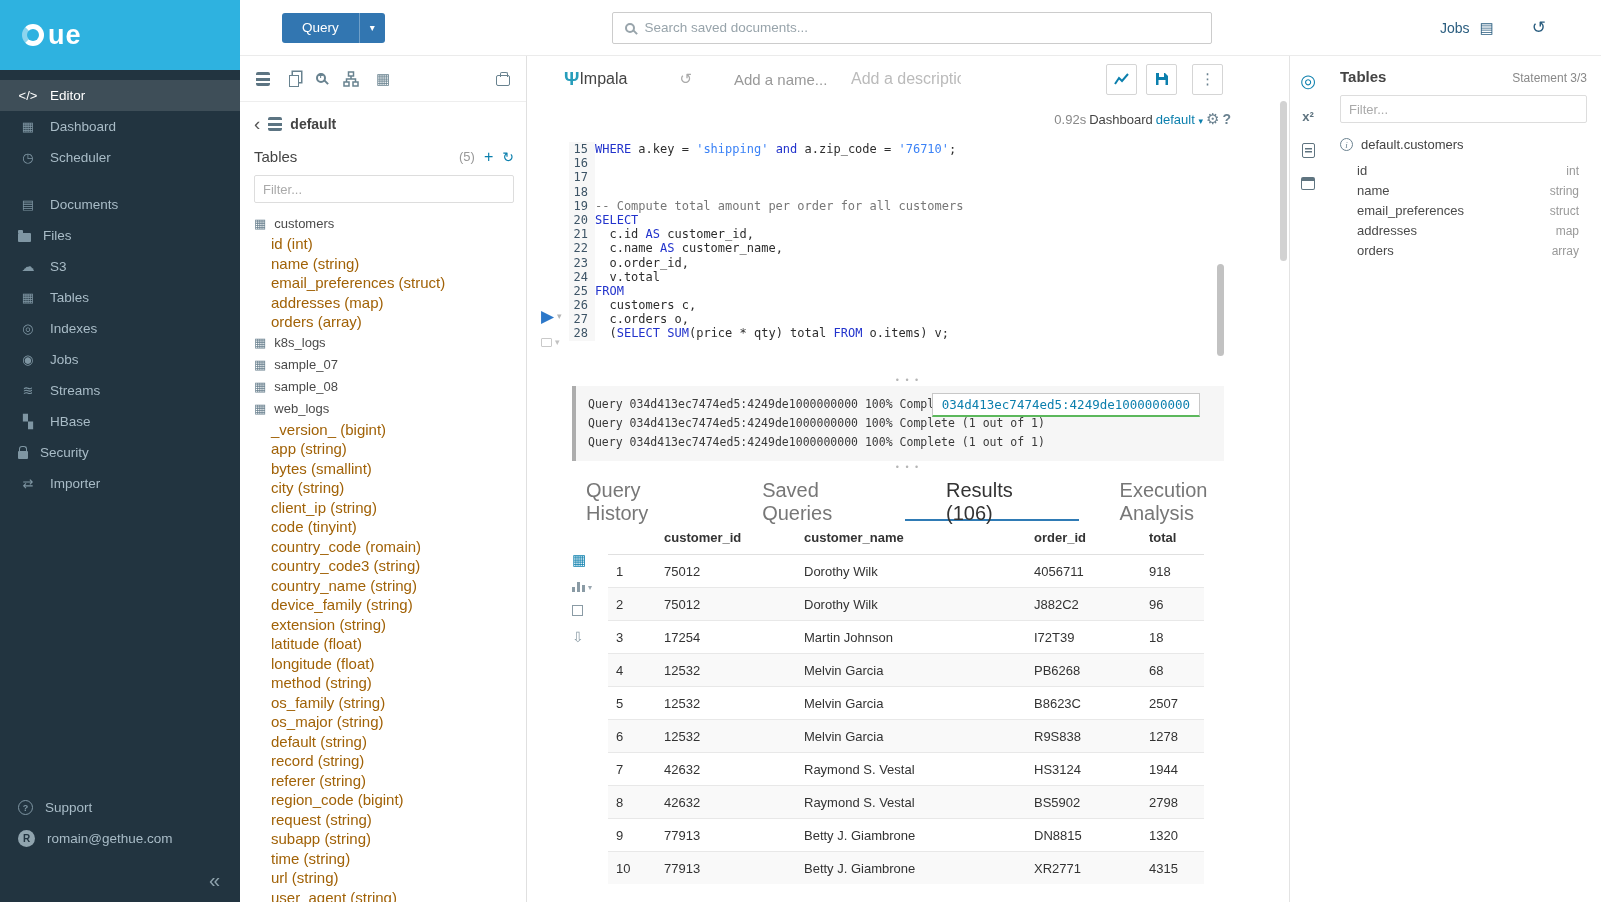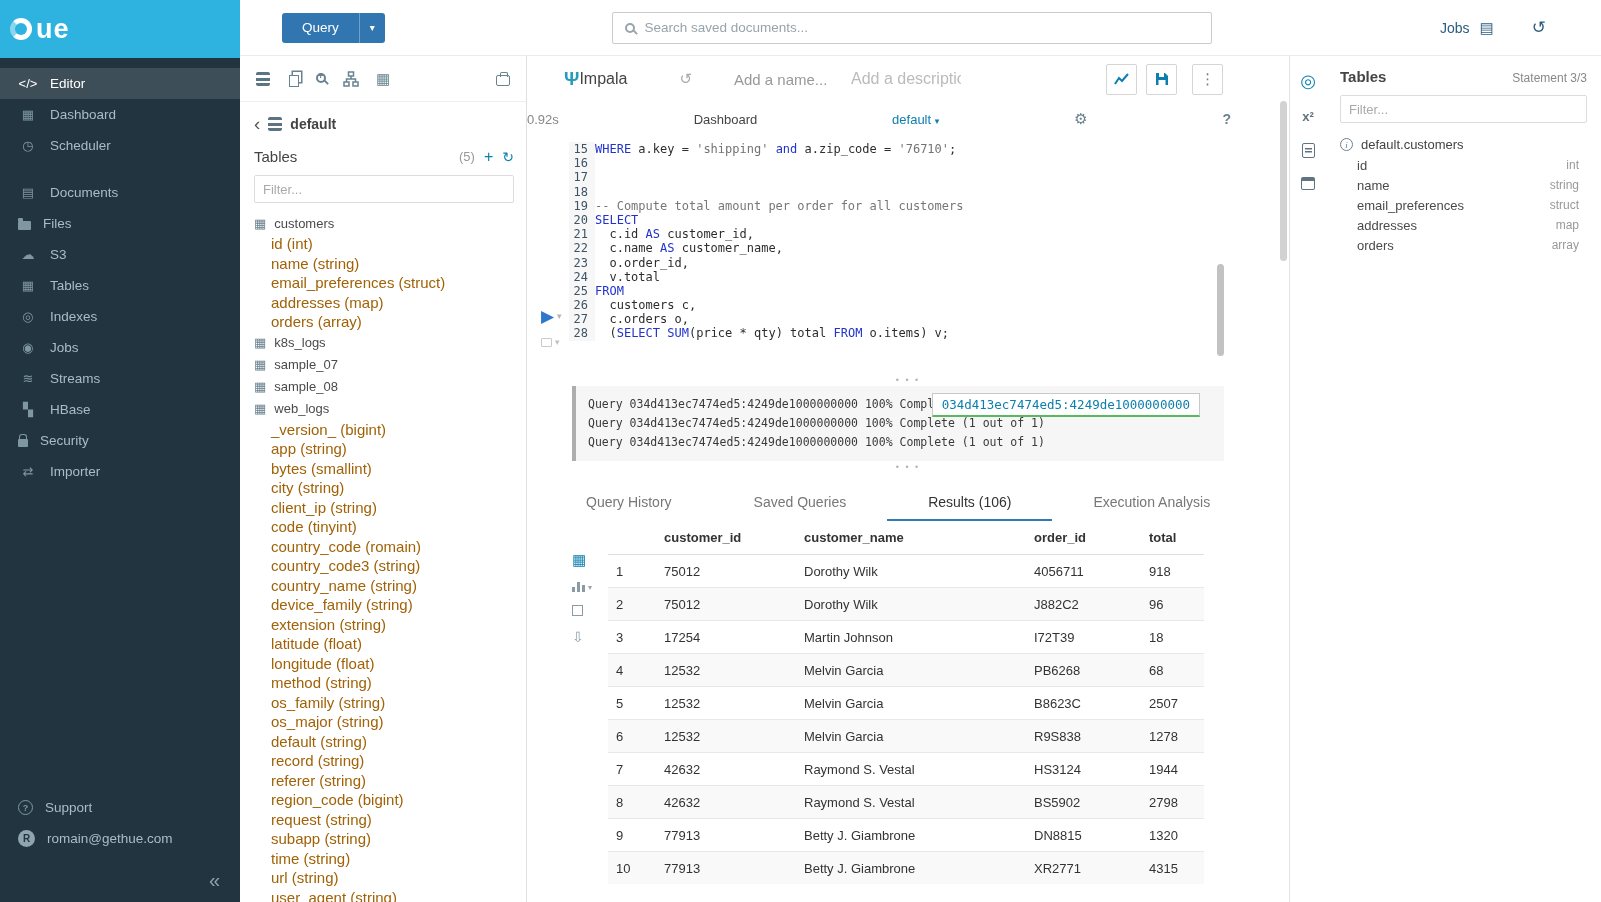--- a/index.html
+++ b/index.html
@@ -2,21 +2,21 @@
 <html><head>
 <meta charset="utf-8">
 <style>
   *{box-sizing:border-box;margin:0;padding:0}
   html,body{width:1601px;height:902px;overflow:hidden;background:#fff;
     font-family:"Liberation Sans",sans-serif;color:#333;font-size:13px}
   .app{display:flex;width:100%;height:100%}
 
   
   .nav{width:240px;flex:none;background:#223440;display:flex;flex-direction:column;color:#a9bcc7}
-  .nav-logo{height:58px;background:#2eb2e0;display:flex;align-items:center;padding-left:10px;gap:4px;flex:none}
+  .nav-logo{height:70px;background:#2eb2e0;display:flex;align-items:center;padding-left:22px;gap:4px;flex:none}
   .logo-mark{width:22px;height:22px;border:5px solid #fff;border-radius:50%;border-left-color:rgba(255,255,255,.45)}
   .logo-text{color:#fff;font-size:27px;font-weight:bold;letter-spacing:1px;line-height:1}
   .nav-section{margin-top:10px}
   .nav-section + .nav-section{margin-top:16px}
   .nav-item{height:31px;display:flex;align-items:center;gap:12px;padding-left:18px;font-size:13.5px;cursor:pointer}
   .nav-item.active{background:rgba(255,255,255,.13);color:#fff}
   .nav-icon{width:20px;flex:none;display:flex;align-items:center;justify-content:center;font-size:13px;color:#7f96a3}
   .nav-item.active .nav-icon{color:#fff}
   .nav-footer{margin-top:auto;padding-bottom:4px}
   .nav-collapse{height:44px;display:flex;align-items:center;justify-content:flex-end;padding-right:20px;
@@ -100,55 +100,55 @@
   .engine-name{font-size:16px;color:#444;}
   .eh-undo{font-size:15px;color:#aaa;margin-left:52px;cursor:pointer}
   .eh-name-input{border:none;outline:none;margin-left:42px;width:105px;font-size:15px;font-family:inherit}
   .eh-name-input::placeholder{color:#999}
   .eh-desc-input{border:none;outline:none;margin-left:12px;width:110px;font-size:16px;font-family:inherit}
   .eh-desc-input::placeholder{color:#bbb}
   .eh-buttons{margin-left:auto;display:flex;align-items:center;gap:9px;padding-right:48px}
   .icon-btn{width:31px;height:31px;border:1px solid #d5d5d5;border-radius:2px;display:flex;align-items:center;justify-content:center;
     background:#fff;cursor:pointer;color:#0b7fad}
   .icon-btn.ellipsis{color:#6b8290;font-size:15px;margin-left:6px}
-  .editor-meta{height:34px;flex:none;display:flex;align-items:center;justify-content:space-between;gap:27px;padding-right:58px;font-size:13px}
+  .editor-meta{height:34px;flex:none;display:flex;align-items:center;justify-content:flex-end;gap:3px;padding-right:58px;font-size:13px}
   .em-duration{color:#888}
   .em-dblabel{color:#444}
   .em-dbvalue{color:#0b7fad;cursor:pointer}
   .em-dbvalue .caret{font-size:9px}
   .em-gear{color:#6b8290;font-size:15px;cursor:pointer}
   .em-help{color:#6b8290;font-size:14px;font-weight:bold;cursor:pointer}
 
   .code-wrap{margin-top:6px;padding-left:42px;height:200px;flex:none;position:relative}
   .code-line{display:flex;height:14.2px;line-height:14.2px;font-family:"DejaVu Sans Mono",monospace;font-size:12px;white-space:pre}
   .ln{width:26px;flex:none;text-align:right;padding-right:7px;color:#3d5466;background:#f7f7f7}
   .ct{color:#2d2d2d}
   .tok-kw{color:#2233cc}
-  .tok-str{color:#737373}
+  .tok-str{color:#3b82f6}
   .tok-cmt{color:#777}
   .play-btn{position:absolute;left:14px;top:252px;color:#2d78c9;font-size:17px;cursor:pointer;line-height:1;display:flex;align-items:center;gap:3px}
   .play-btn .caret{color:#b5b5b5;font-size:9px}
   .snippet-type{position:absolute;left:14px;top:281px;display:flex;align-items:center;gap:3px;color:#c2c2c2;cursor:pointer}
   .snippet-type .sq{width:11px;height:9px;border:1.5px solid #c9c9c9;border-radius:1px}
   .snippet-type .caret{font-size:9px}
   .editor-scrollthumb{position:absolute;right:65px;top:208px;width:7px;height:92px;background:#c2c2c2;border-radius:4px;cursor:pointer}
   .page-scrollthumb{position:absolute;right:2px;top:45px;width:7px;height:160px;background:#d2d2d2;border-radius:4px;cursor:pointer}
 
   .dots-handle{height:12px;flex:none;display:flex;align-items:center;justify-content:center;color:#b5b5b5;
     font-size:9px;letter-spacing:2px;cursor:row-resize}
   .dots-handle.first{margin-top:32px}
 
   .log-box{margin-left:45px;margin-right:65px;flex:none;background:#f6f6f6;border-left:4px solid #adadad;
     padding:9px 12px;position:relative}
   .log-line{font-family:"DejaVu Sans Mono",monospace;font-size:11.5px;color:#3a3a3a;line-height:19px;white-space:pre}
   .log-tooltip{position:absolute;right:24px;top:7px;background:#fff;border:1px solid #c8c8c8;border-bottom:2px solid #5cb85c;
     padding:3px 9px;font-family:"DejaVu Sans Mono",monospace;font-size:12.5px;color:#0b7fad;cursor:pointer}
 
   .tabs-row{margin-top:12px;height:36px;flex:none;display:flex;padding-left:18px}
-  .tab{padding:0 41px;display:flex;align-items:center;font-size:14px;color:#777;cursor:pointer;border-bottom:2px solid transparent}
+  .tab{padding:0 41px;display:flex;align-items:center;font-size:20px;color:#777;cursor:pointer;border-bottom:2px solid transparent}
   .tab.active{color:#333;border-bottom-color:#2f7bb5}
 
   .results-zone{flex:1;min-height:0;display:flex;padding-left:45px;padding-right:85px;overflow:hidden}
   .res-icons{width:36px;flex:none;display:flex;flex-direction:column;align-items:flex-start;gap:13px;padding-top:30px}
   .res-icons .ri-grid{color:#0b7fad;font-size:15px;cursor:pointer}
   .ri-chart{display:flex;align-items:flex-end;gap:3px;cursor:pointer}
   .ri-chart .caret{color:#9aa7b0;font-size:8px}
   .ri-download{color:#8a9ba5;font-size:14px;cursor:pointer}
   .res-table-wrap{flex:1;min-width:0}
   table.results{border-collapse:collapse;width:100%}
@@ -167,21 +167,21 @@
   .rs-assistant{color:#0b7fad;font-size:18px;cursor:pointer;line-height:1}
   .rs-functions{color:#5f7480;font-size:13px;font-weight:bold;cursor:pointer}
 
   
   .right-assist{width:275px;flex:none;padding:12px 14px 0 14px;display:flex;flex-direction:column;overflow:hidden}
   .rp-head{display:flex;align-items:baseline}
   .rp-title{font-size:15px;font-weight:bold;color:#444}
   .rp-statement{margin-left:auto;font-size:12px;color:#888}
   .rp-table-row{margin-top:14px;display:flex;align-items:center;gap:8px;font-size:13px;color:#444}
   .rp-cols{margin-top:6px}
-  .rp-col{display:flex;align-items:flex-start;height:20px;padding-left:17px;padding-right:8px;cursor:pointer}
+  .rp-col{display:flex;align-items:flex-end;height:20px;padding-left:17px;padding-right:8px;cursor:pointer}
   .rp-col-name{font-size:13px;color:#4a4a4a}
   .rp-col-type{margin-left:auto;font-size:12px;color:#999}
 
   svg{display:block}
 </style>
 </head>
 <body>
 
 <div class="app">
 

